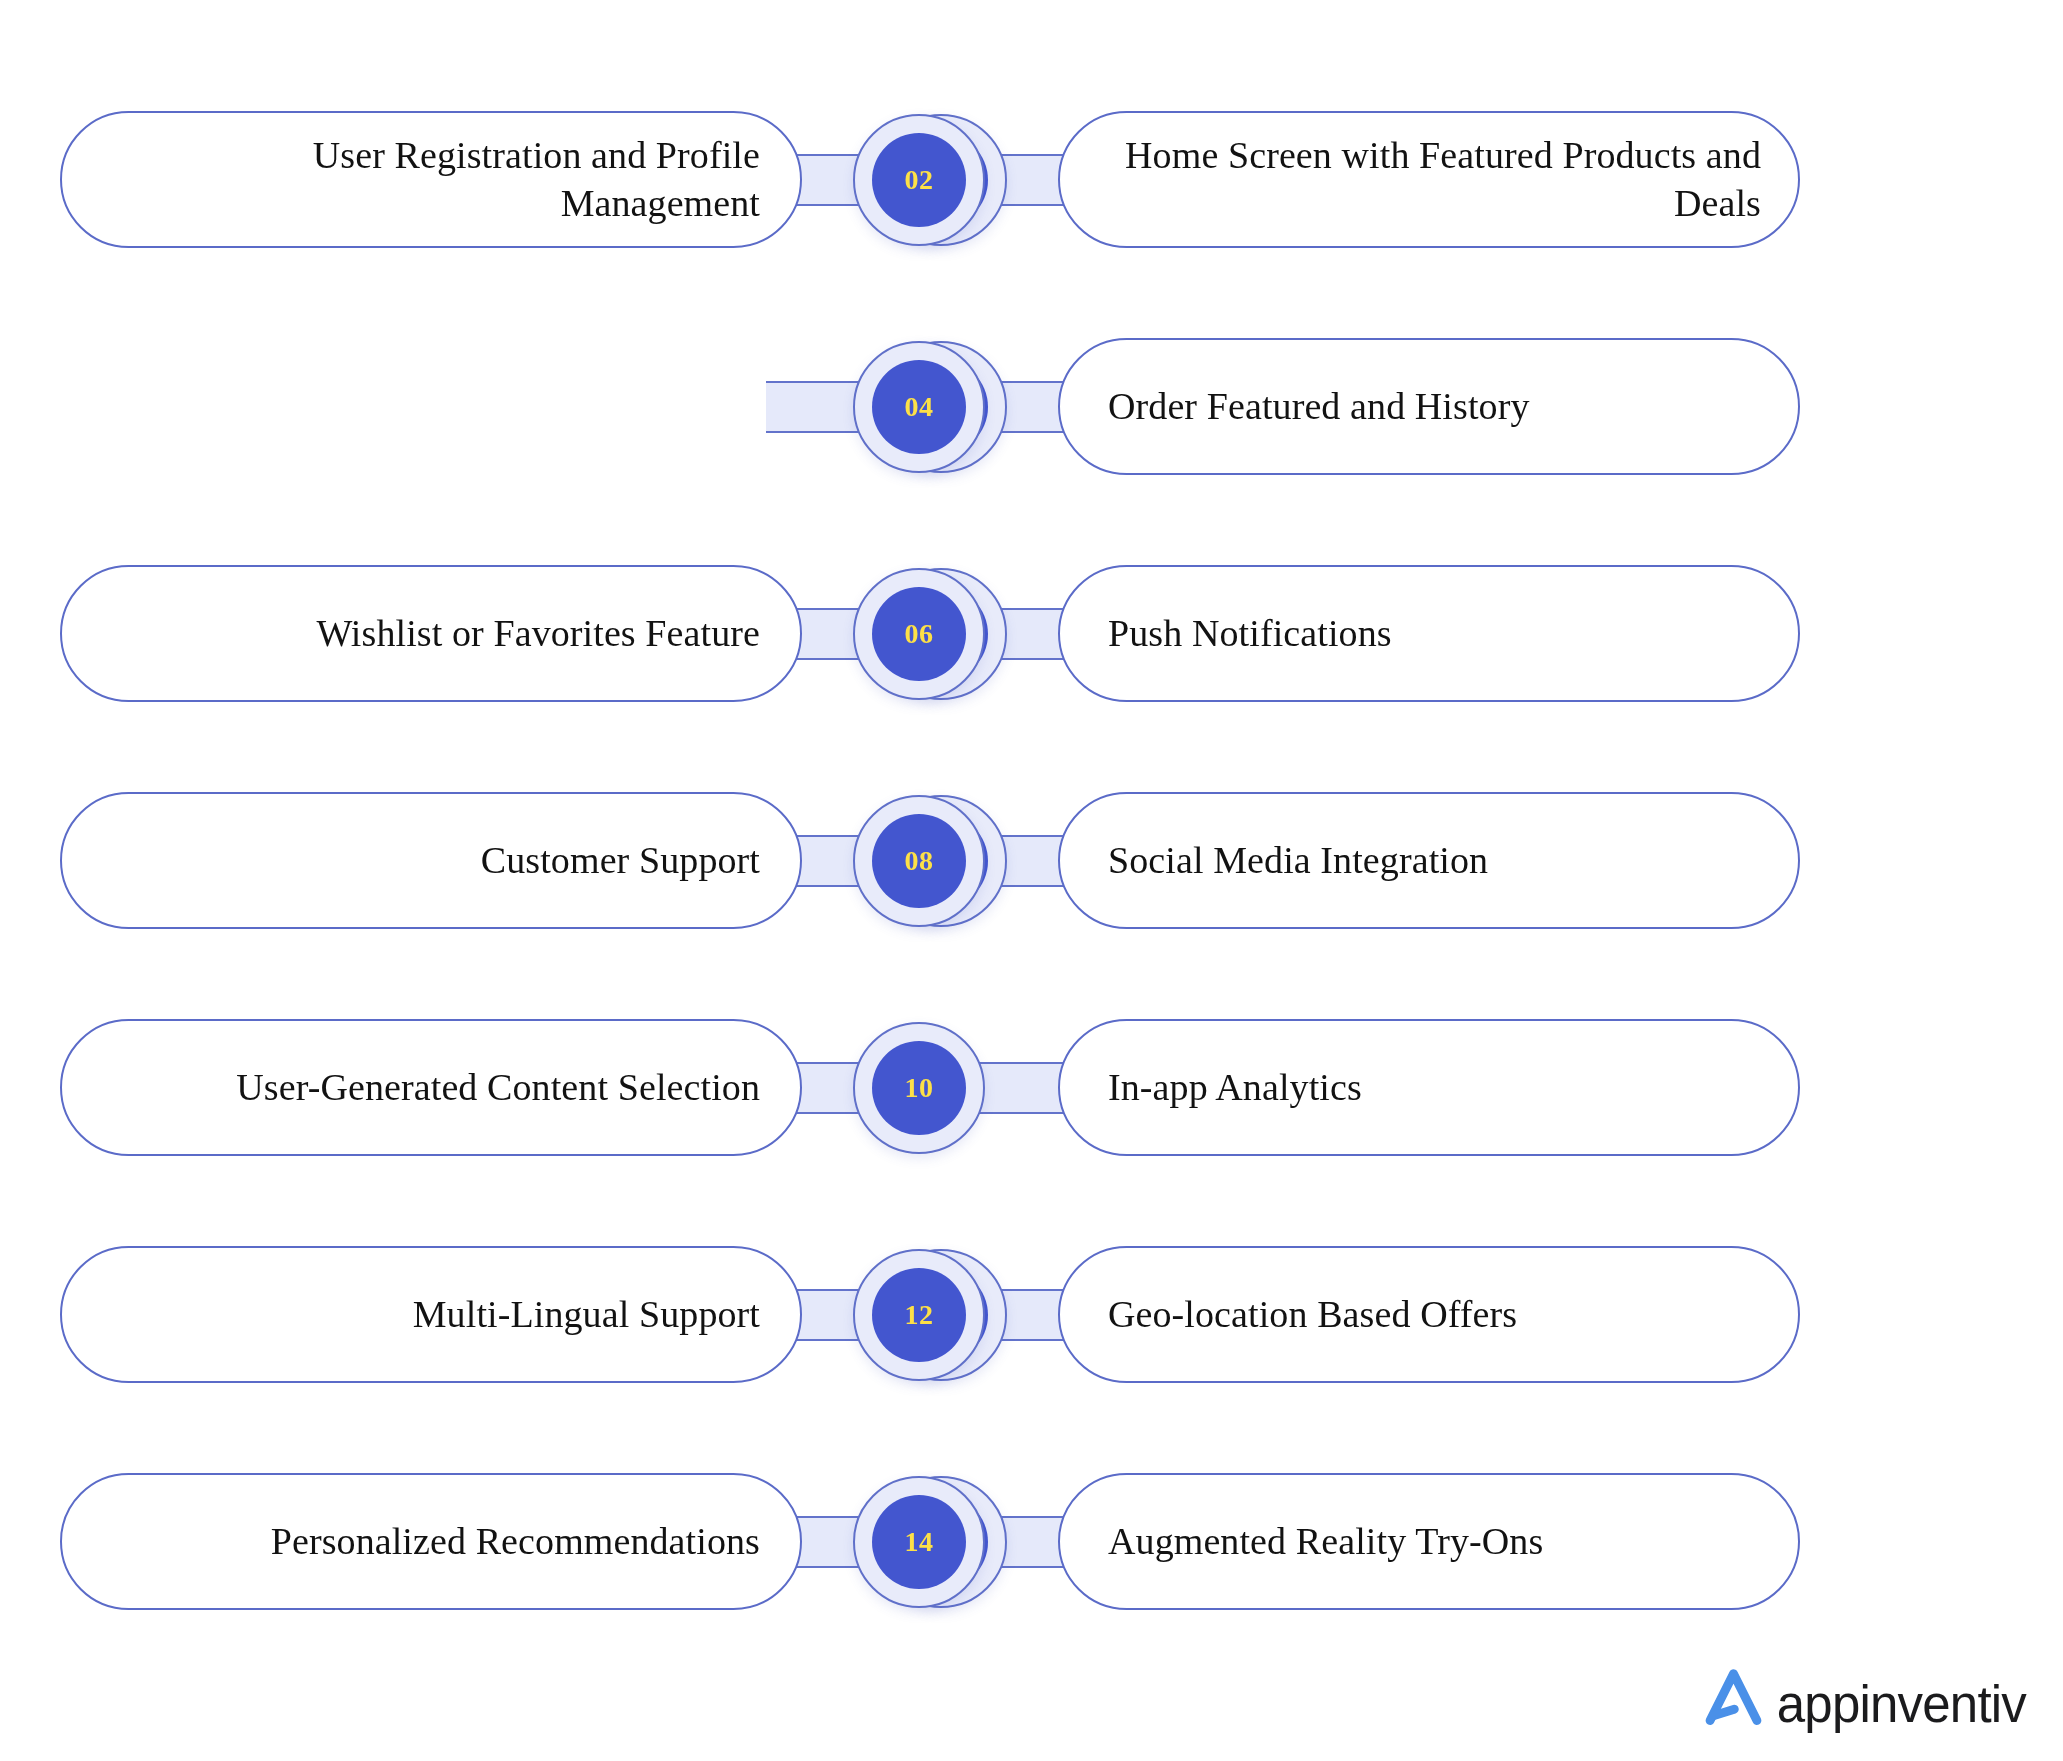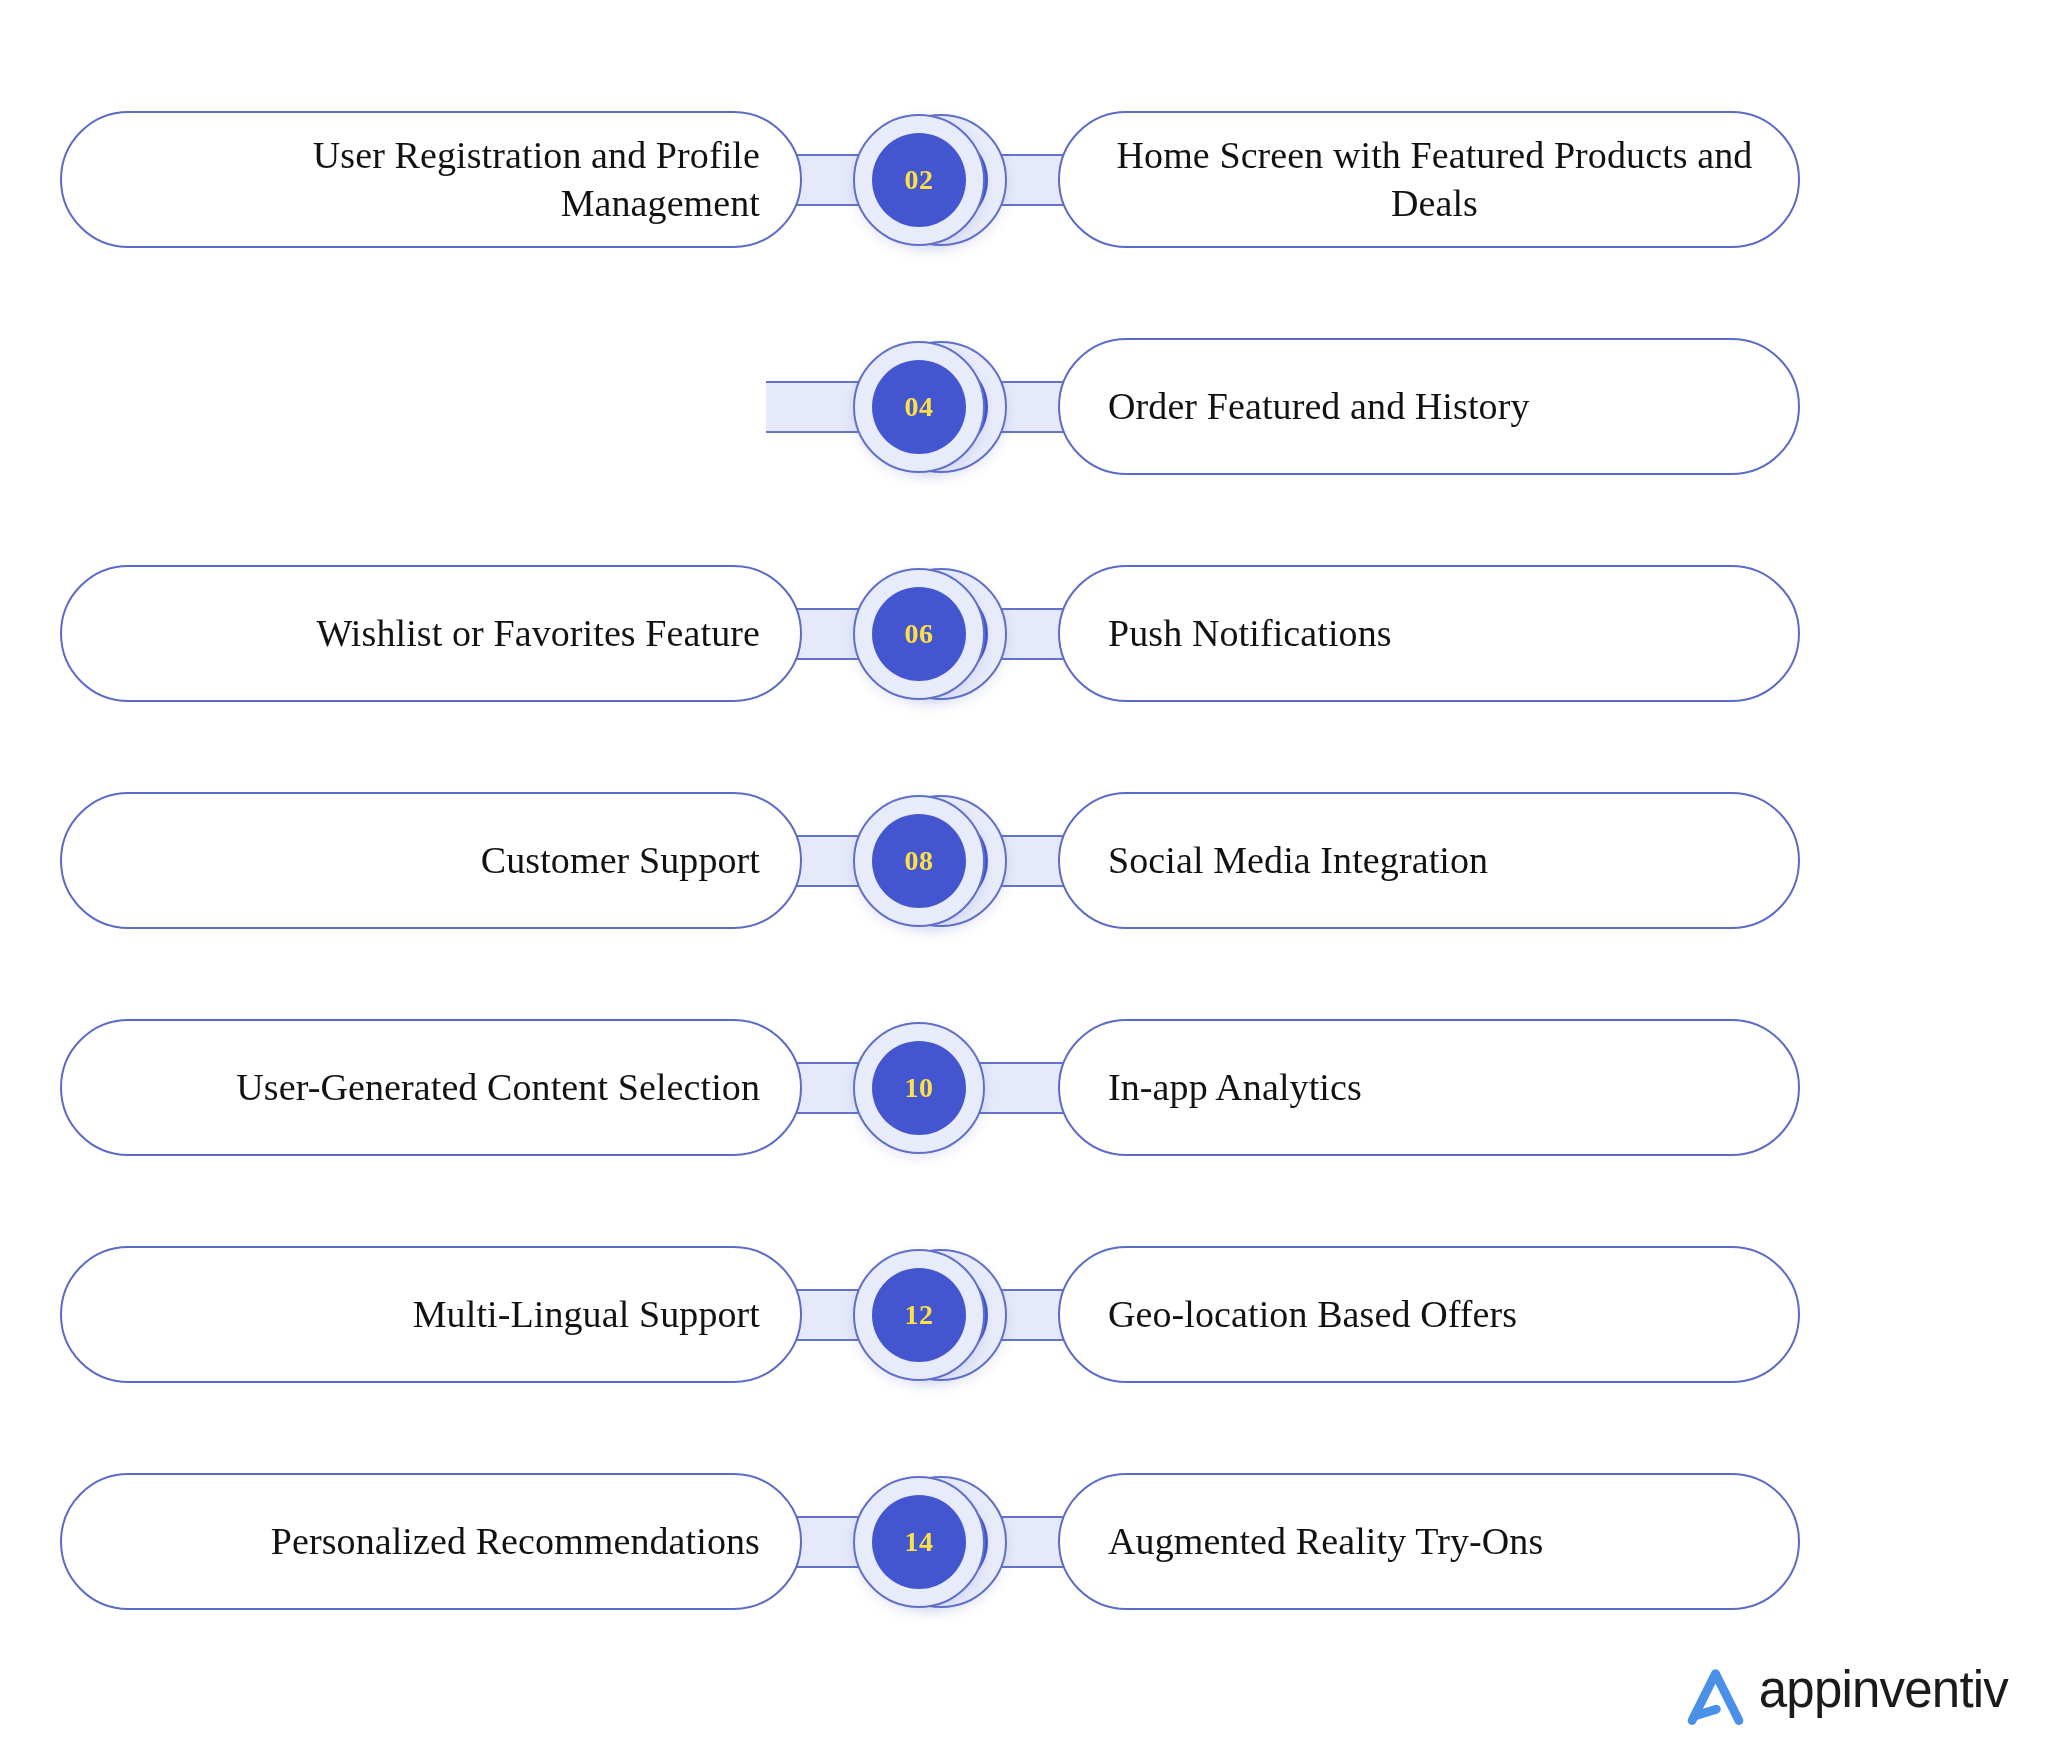--- a/index.html
+++ b/index.html
@@ -55,21 +55,21 @@
   .pill-left {
     left: 60px;
     justify-content: flex-end;
     padding-right: 40px;
     text-align: right;
   }
   .pill-right {
     right: 60px;
     justify-content: flex-start;
     padding-left: 48px;
-    text-align: center;
+    text-align: right;
   }
   .pill-text {
     font-size: 38px;
     line-height: 1.24;
     color: #121212;
     font-weight: 400;
     letter-spacing: 0.1px;
     max-width: 653px;
   }
 
@@ -118,24 +118,24 @@
     color: #fde047;
     font-size: 28px;
     font-weight: 700;
     letter-spacing: 0.4px;
     line-height: 1;
   }
 
   
   .logo {
     position: absolute;
-    right: 56px;
+    right: 38px;
     bottom: 31px;
     display: flex;
-    align-items: flex-start;
+    align-items: flex-end;
     gap: 11.3px;
   }
   .logo-mark { display: block; }
   .logo-text {
     font-size: 51px;
     color: #1b1b1d;
     font-weight: 400;
     letter-spacing: -0.8px;
     line-height: 1;
     font-family: "Liberation Sans", sans-serif;

